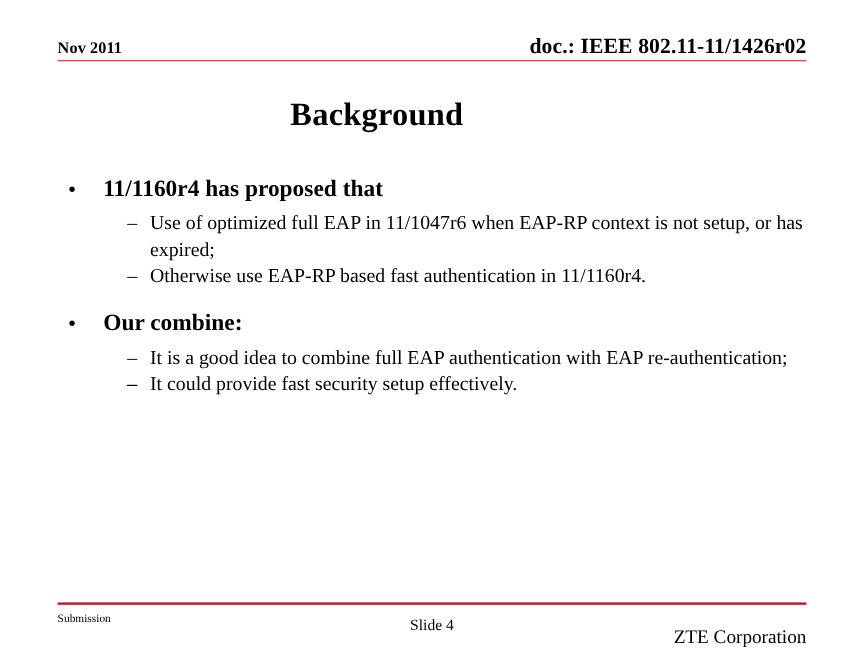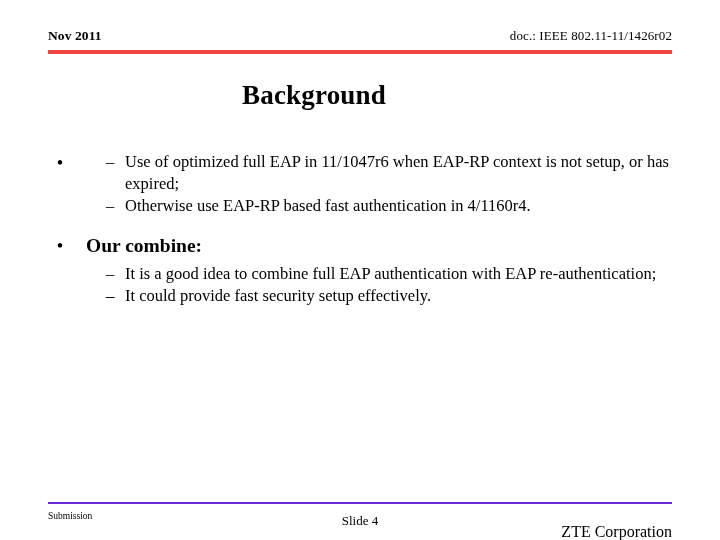--- a/index.html
+++ b/index.html
@@ -26,32 +26,32 @@
   
   .header {
     position: absolute;
     left: 48px;
     top: 28px;
     width: 624px;
     height: 22px;
     display: flex;
     align-items: baseline;
     justify-content: space-between;
-    border-bottom: 4px solid #ef4444;
+    border-bottom: 1px solid #ef4444;
     box-sizing: content-box;
   }
   .header-date {
     font-size: 13.5px;
     font-weight: bold;
     letter-spacing: 0.1px;
     white-space: nowrap;
   }
   .header-doc {
-    font-size: 13px;
-    font-weight: normal;
+    font-size: 18px;
+    font-weight: bold;
     letter-spacing: 0.1px;
     white-space: nowrap;
   }
 
   
   .slide-title {
     position: absolute;
     left: 0;
     top: 80px;
     width: 628px;
@@ -111,21 +111,21 @@
     font-size: 16.5px;
     line-height: 22px;
   }
 
   
   .footer {
     position: absolute;
     left: 48px;
     top: 502px;
     width: 624px;
-    border-top: 2px solid #6d28d9;
+    border-top: 2px solid #b91c1c;
     height: 30px;
   }
   .footer-inner {
     position: relative;
     width: 624px;
     height: 30px;
   }
   .footer-left {
     position: absolute;
     left: 0;
@@ -163,29 +163,30 @@
     <span class="header-doc">doc.: IEEE 802.11-11/1426r02</span>
   </div>
 
   <div class="slide-title">Background</div>
 
   <div class="body-content">
 
     <div class="block">
       <div class="lvl1">
         <span class="marker">•</span>
+        <span>11/1160r4 has proposed that</span>
       </div>
       <div class="sublist">
         <div class="lvl2">
           <span class="marker">–</span>
           <span>Use of optimized full EAP in 11/1047r6 when EAP-RP context is not setup, or has expired;</span>
         </div>
         <div class="lvl2">
           <span class="marker">–</span>
-          <span>Otherwise use EAP-RP based fast authentication in 4/1160r4.</span>
+          <span>Otherwise use EAP-RP based fast authentication in 11/1160r4.</span>
         </div>
       </div>
     </div>
 
     <div class="block">
       <div class="lvl1">
         <span class="marker">•</span>
         <span>Our combine:</span>
       </div>
       <div class="sublist">

